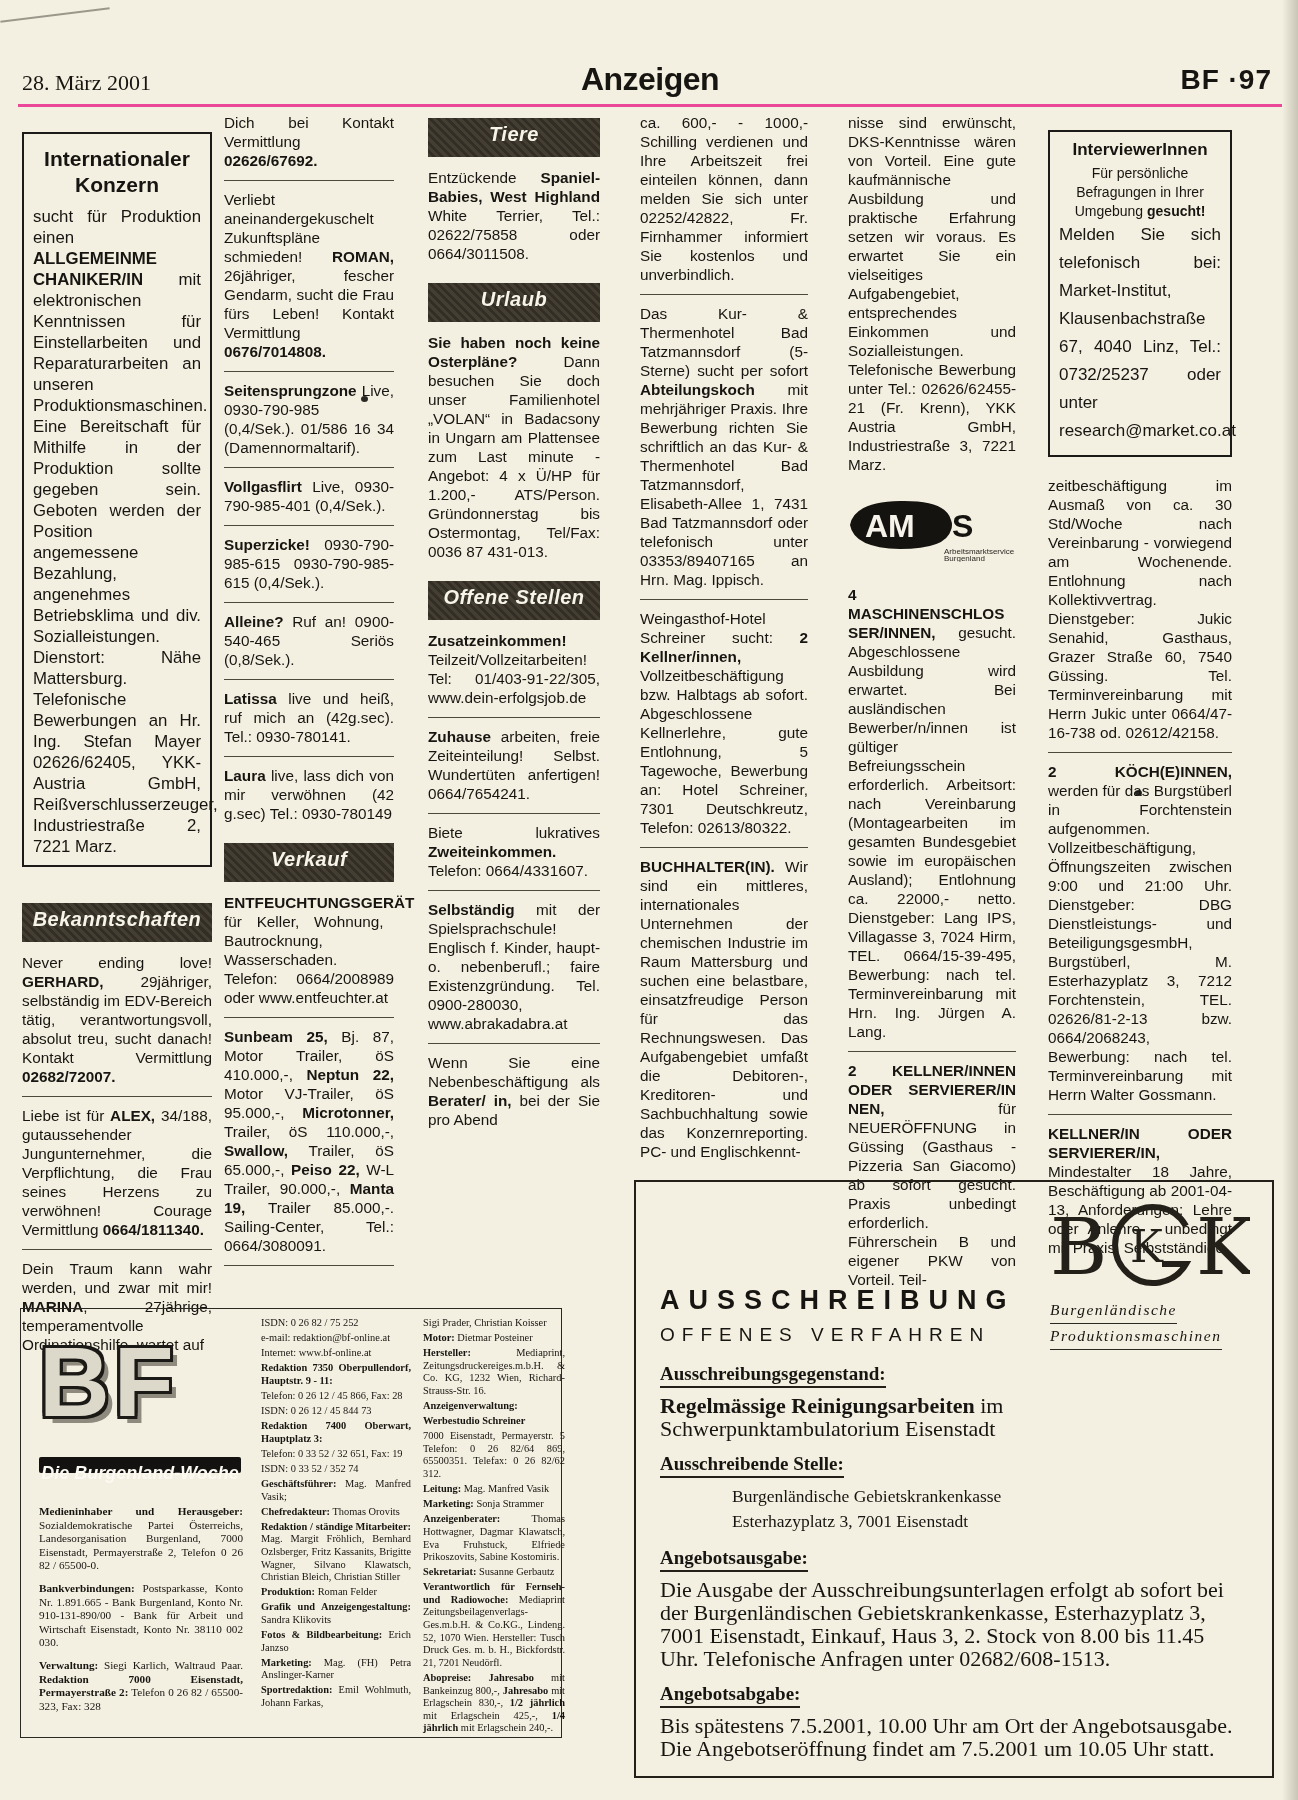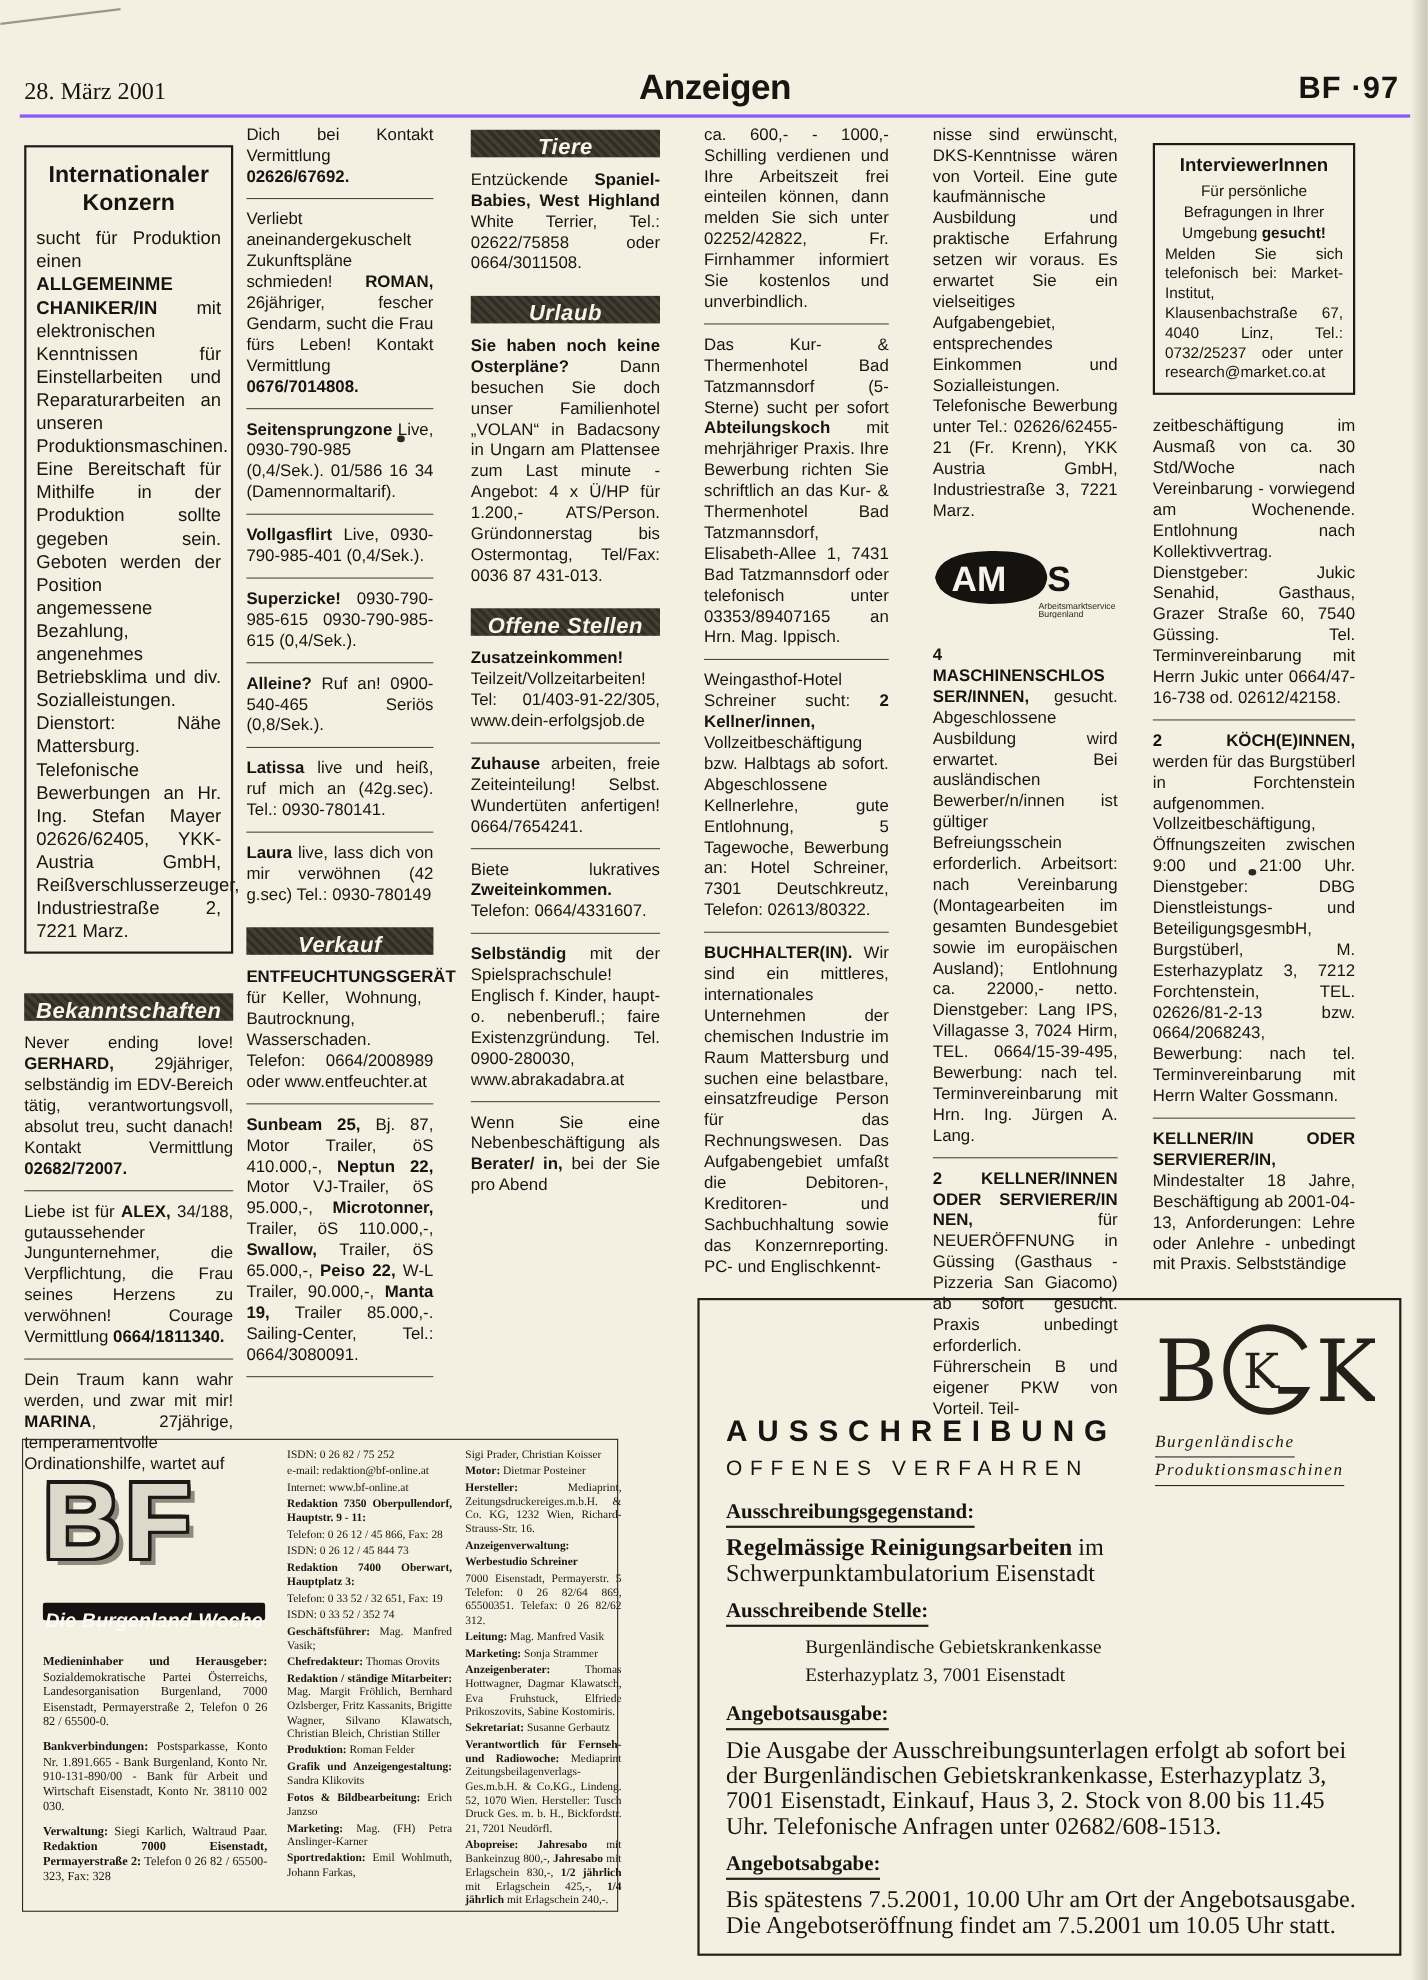--- a/index.html
+++ b/index.html
@@ -3,43 +3,43 @@
 <meta charset="utf-8">
 <style>
   html,body{margin:0;padding:0;background:#d8d4c6;}
   #page{position:relative;width:1298px;height:1800px;background:#f4f0e1;
         font-family:"Liberation Sans","DejaVu Sans",sans-serif;color:#171511;overflow:hidden;}
   .scan-edge{position:absolute;right:0;top:0;width:16px;height:1800px;
         background:linear-gradient(to right,#f4f0e1,#c9c5b6);}
   .scan-line{position:absolute;left:0;top:14px;width:110px;height:2px;background:#9b978a;transform:rotate(-7deg);}
 
   
-  #hdr{position:absolute;left:18px;top:52px;width:1264px;height:52px;border-bottom:3px solid #8b5cf6;}
+  #hdr{position:absolute;left:18px;top:52px;width:1264px;height:52px;border-bottom:3px solid #ec4899;}
   #hdr .date{position:absolute;left:4px;bottom:8px;font-family:"Liberation Serif","DejaVu Serif",serif;font-size:22px;}
   #hdr .title{position:absolute;left:0;right:0;bottom:6px;text-align:center;font-size:32px;font-weight:bold;letter-spacing:-.5px;}
   #hdr .pageno{position:absolute;right:10px;bottom:8px;font-size:28px;font-weight:bold;letter-spacing:1px;}
 
   .col{position:absolute;}
   .ad{font-size:15.3px;line-height:19px;text-align:justify;margin:0;padding:9px 0 10px;}
   .ad .b{font-weight:bold;}
   .flow .ad + .ad{border-top:1.4px solid #4d483c;}
   .rule-bottom{border-bottom:1.4px solid #4d483c;}
 
-  .section-bar{height:25px;margin:10px 0 2px;background:#39342b;
+  .section-bar{height:39px;margin:10px 0 2px;background:#39342b;
       background-image:repeating-linear-gradient(45deg,rgba(120,105,80,.18) 0 3px,rgba(0,0,0,.12) 3px 6px);
       color:#f7f4ea;font-weight:bold;font-style:italic;font-size:20px;line-height:33px;text-align:center;letter-spacing:.5px;}
 
   .boxed{border:2px solid #1d1b17;padding:8px 9px;}
   .box-title{font-size:21px;line-height:26px;font-weight:bold;text-align:center;padding:4px 0 8px;}
   .big .ad,.ad.big{font-size:16.8px;line-height:21px;}
 
   .center{text-align:center;}
   .intro{font-size:14px;line-height:19px;text-align:center;margin:0;padding:2px 0 0;}
   .intro .b{font-weight:bold;}
-  .boxbody{font-size:14px;line-height:18px;text-align:justify;margin:0;padding:0 0 2px;}
+  .boxbody{font-size:17px;line-height:28px;text-align:justify;margin:0;padding:0 0 2px;}
 
   
   .ams-wrap{padding:14px 0 10px;}
 
   
   #masthead{position:absolute;left:20px;top:1308px;width:540px;height:428px;border:1.6px solid #2a2823;
       font-family:"Liberation Serif","DejaVu Serif",serif;}
   #bf-logo{position:absolute;left:18px;top:24px;width:200px;height:118px;}
   #bf-logo .letters{font-family:"Liberation Sans",sans-serif;font-weight:bold;font-size:98px;line-height:98px;
       color:#dcd8ca;letter-spacing:4px;

